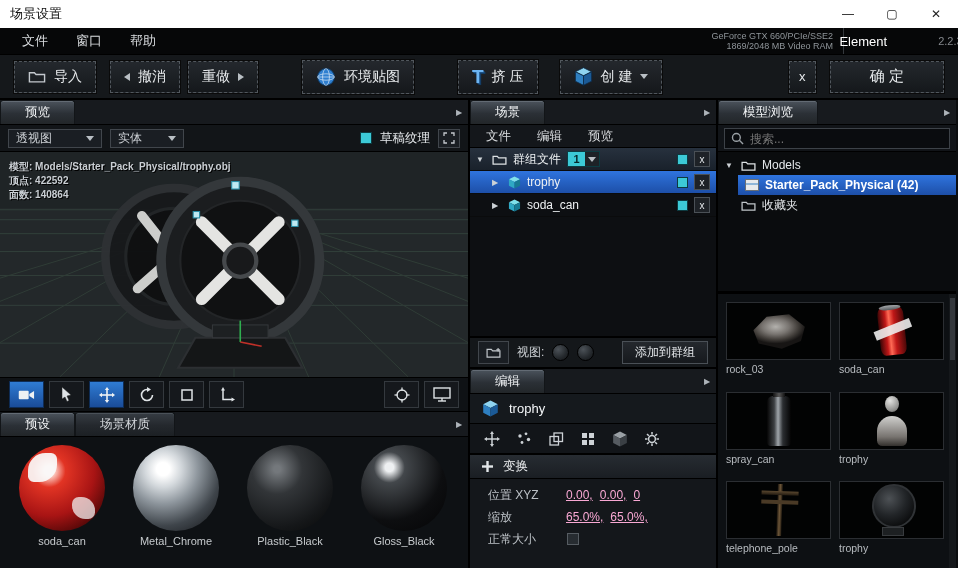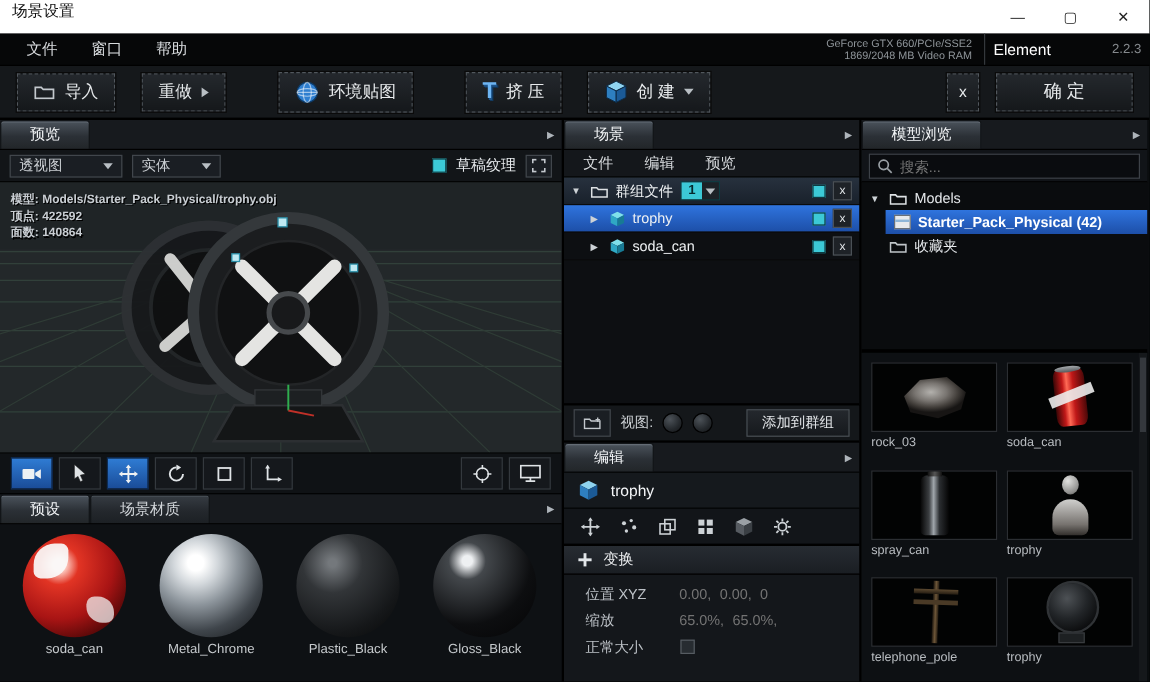--- a/index.html
+++ b/index.html
@@ -1,31 +1,31 @@
 <!DOCTYPE html>
 <html><head>
 <meta charset="utf-8">
 <style>
   * { box-sizing: border-box; margin: 0; padding: 0; }
   html,body { width:958px; height:568px; overflow:hidden; background:#000;
     font-family:"Liberation Sans", sans-serif; }
   .window { width:958px; height:568px; background:#0c0e10; display:flex; flex-direction:column; }
 
   
-  .titlebar { height:28px; background:#ffffff; display:flex; align-items:flex-start; flex:0 0 28px; }
+  .titlebar { height:28px; background:#ffffff; display:flex; align-items:center; flex:0 0 28px; }
   .titlebar .title { font-size:13px; color:#111; padding-left:10px; }
   .win-controls { margin-left:auto; display:flex; height:100%; }
   .win-btn { width:44px; display:flex; align-items:center; justify-content:center; font-size:12px; color:#222; cursor:default; }
 
   
   .menubar { height:27px; background:#060708; display:flex; align-items:stretch; flex:0 0 27px; border-bottom:1px solid #000; }
   .menu-items { display:flex; align-items:center; padding-left:8px; }
   .menu-item { padding:0 14px; font-size:13px; color:#d8dbde; }
   .gpu-info { margin-left:auto; text-align:right; font-size:9px; color:#8f959a; line-height:10px; display:flex; flex-direction:column; justify-content:center; padding-right:10px; }
-  .brand { width:138px; border-left:1px solid #34383c; display:flex; align-items:center; justify-content:center; gap:23px; }
+  .brand { width:115px; border-left:1px solid #34383c; display:flex; align-items:center; justify-content:center; gap:23px; }
   .brand-name { color:#fff; font-size:13px; }
   .brand-ver { color:#85898d; font-size:11px;margin-left:28px; }
 
   
   .toolbar { height:45px; flex:0 0 45px; background:#15181b; border-bottom:2px solid #000; display:flex; align-items:center; padding:0 14px; }
   .tb-btn { display:flex; align-items:center; gap:8px; height:32px; padding:0 13px;
     background:linear-gradient(#24282d,#15181b); border:1px dashed #51575d; outline:1px solid #0a0a0a;
     color:#e7eaec; font-size:14px; white-space:nowrap; }
   .tb-big { height:34px; }
   .tri { width:0; height:0; display:inline-block; }
@@ -109,21 +109,21 @@
 
   .edit-sel { height:30px; flex:0 0 30px; background:#15191d; display:flex; align-items:center; gap:10px; padding:0 12px; border-bottom:1px solid #000; }
   .edit-sel-name { color:#f4f6f8; font-size:13px; }
   .edit-icons { height:31px; flex:0 0 31px; background:#121519; display:flex; align-items:center; gap:16px; padding:0 14px; border-bottom:2px solid #000; }
 
   .xform-head { height:24px; flex:0 0 24px; display:flex; align-items:center; gap:9px; padding:0 11px;
     background:linear-gradient(#272c32,#1a1e23); border-bottom:1px solid #000; color:#eceef0; font-size:12.5px; }
   .xform-body { flex:1; background:#14171b; padding-top:5px; font-size:12px; color:#bcc1c6; }
   .xf-row { height:22px; display:flex; align-items:center; padding-left:18px; }
   .xf-label { width:78px; }
-  .xf-val { color:#737373; margin-right:7px; white-space:nowrap; }
+  .xf-val { color:#f9a8d4; text-decoration:underline; margin-right:7px; white-space:nowrap; }
   .checkbox { width:12px; height:12px; background:#272c31; border:1px solid #565c62; margin-left:1px; }
 
   
   .search-row { height:27px; flex:0 0 27px; background:#111418; border-bottom:1px solid #000; padding:3px 6px; }
   .search-box { height:21px; background:#0a0c0f; border:1px solid #3d4248; display:flex; align-items:center; gap:6px; padding:0 6px; }
   .search-box input { flex:1; background:transparent; border:none; outline:none; color:#c8ccd1; font-size:12px; font-family:"Liberation Sans",sans-serif; }
   .mb-tree { height:142px; flex:0 0 142px; background:#0a0c0e; border-bottom:3px solid #000; padding-top:3px; }
   .mb-row { height:20px; display:flex; align-items:center; gap:6px; padding:0 7px; font-size:12px; color:#e6e9ec; }
   .mb-row-sel { margin-left:20px; background:linear-gradient(#2f74de,#1d4fa8); font-weight:bold; color:#fff; }
   .pack-icon { width:14px; height:12px; background:#e8eaec; border:1px solid #6a7077; position:relative; }
@@ -194,20 +194,24 @@
   <div class="toolbar">
     <div class="tb-btn">
       <span>
         <svg width="18" height="13" viewBox="0 0 16 12">
             <path d="M1 11 V2.6 h4.6 l1.5 1.6 H15 V11 Z" fill="none" stroke="#c3c8cd" stroke-width="1.3"></path>
           </svg>
       </span>
       <span>导入</span>
     </div>
     <div class="gap14"></div>
+    <div class="tb-btn">
+      <span class="tri tri-l"></span>
+      <span>撤消</span>
+    </div>
     <div class="gap8"></div>
     <div class="tb-btn">
       <span>重做</span>
       <span class="tri tri-r"></span>
     </div>
     <div class="gap22"></div>
       <div class="gap22"></div>
     <div class="tb-btn tb-big">
       <span>
         <svg width="20" height="20" viewBox="0 0 20 20">

